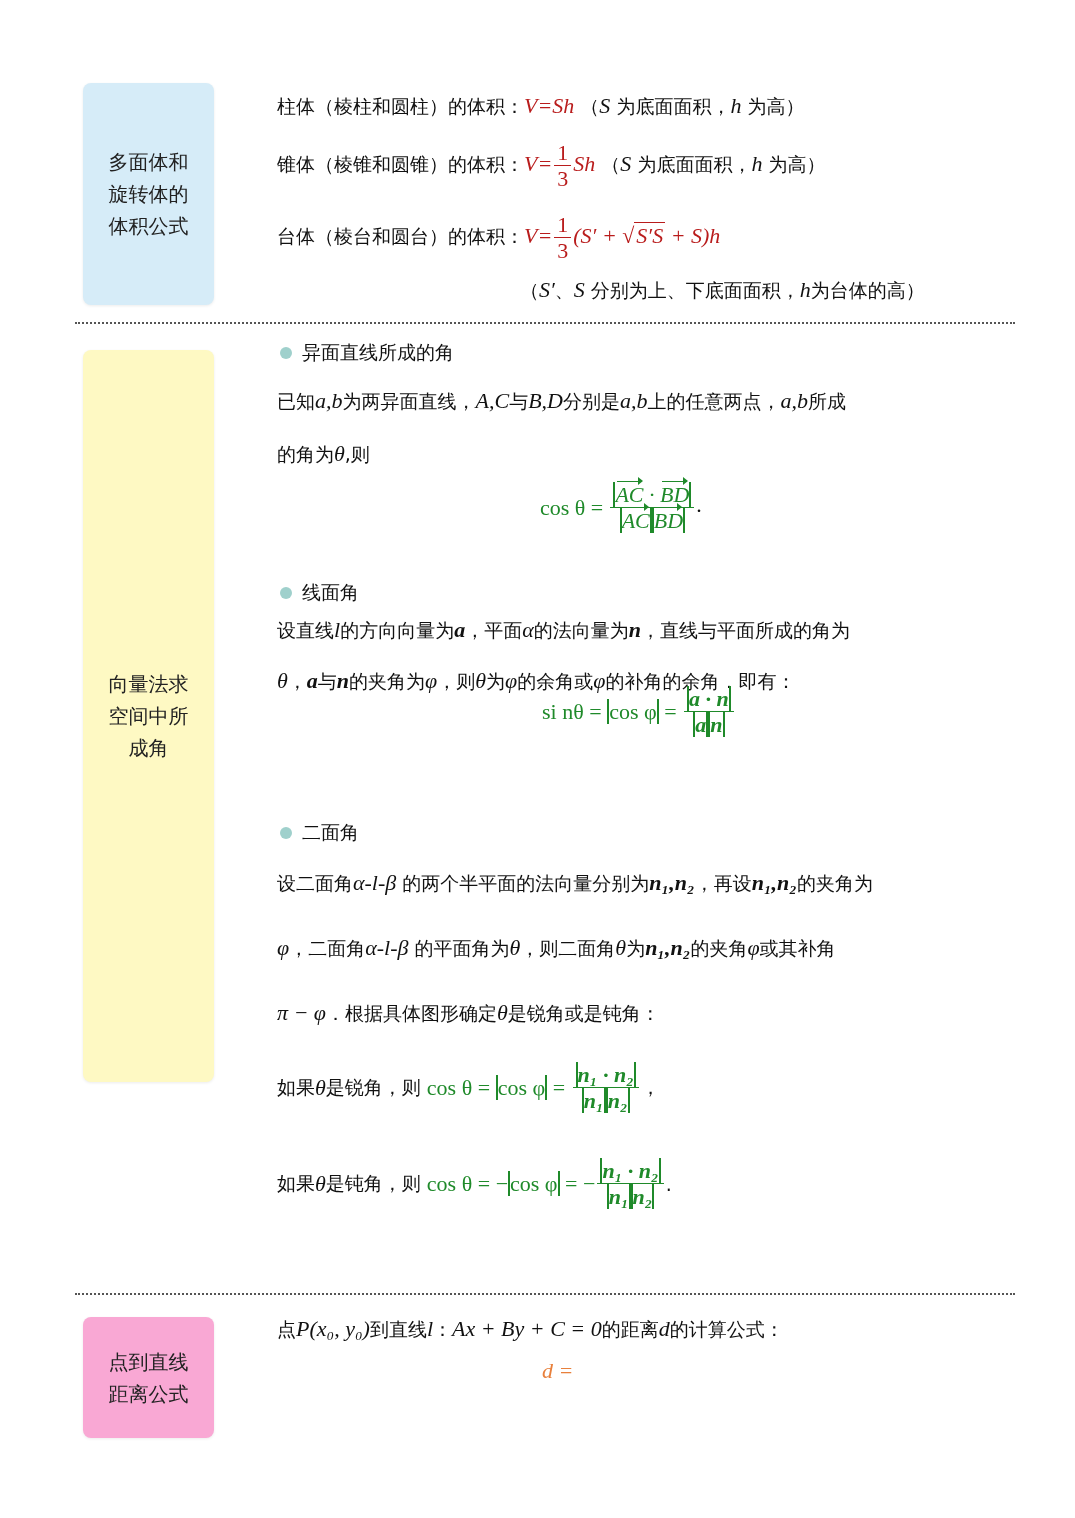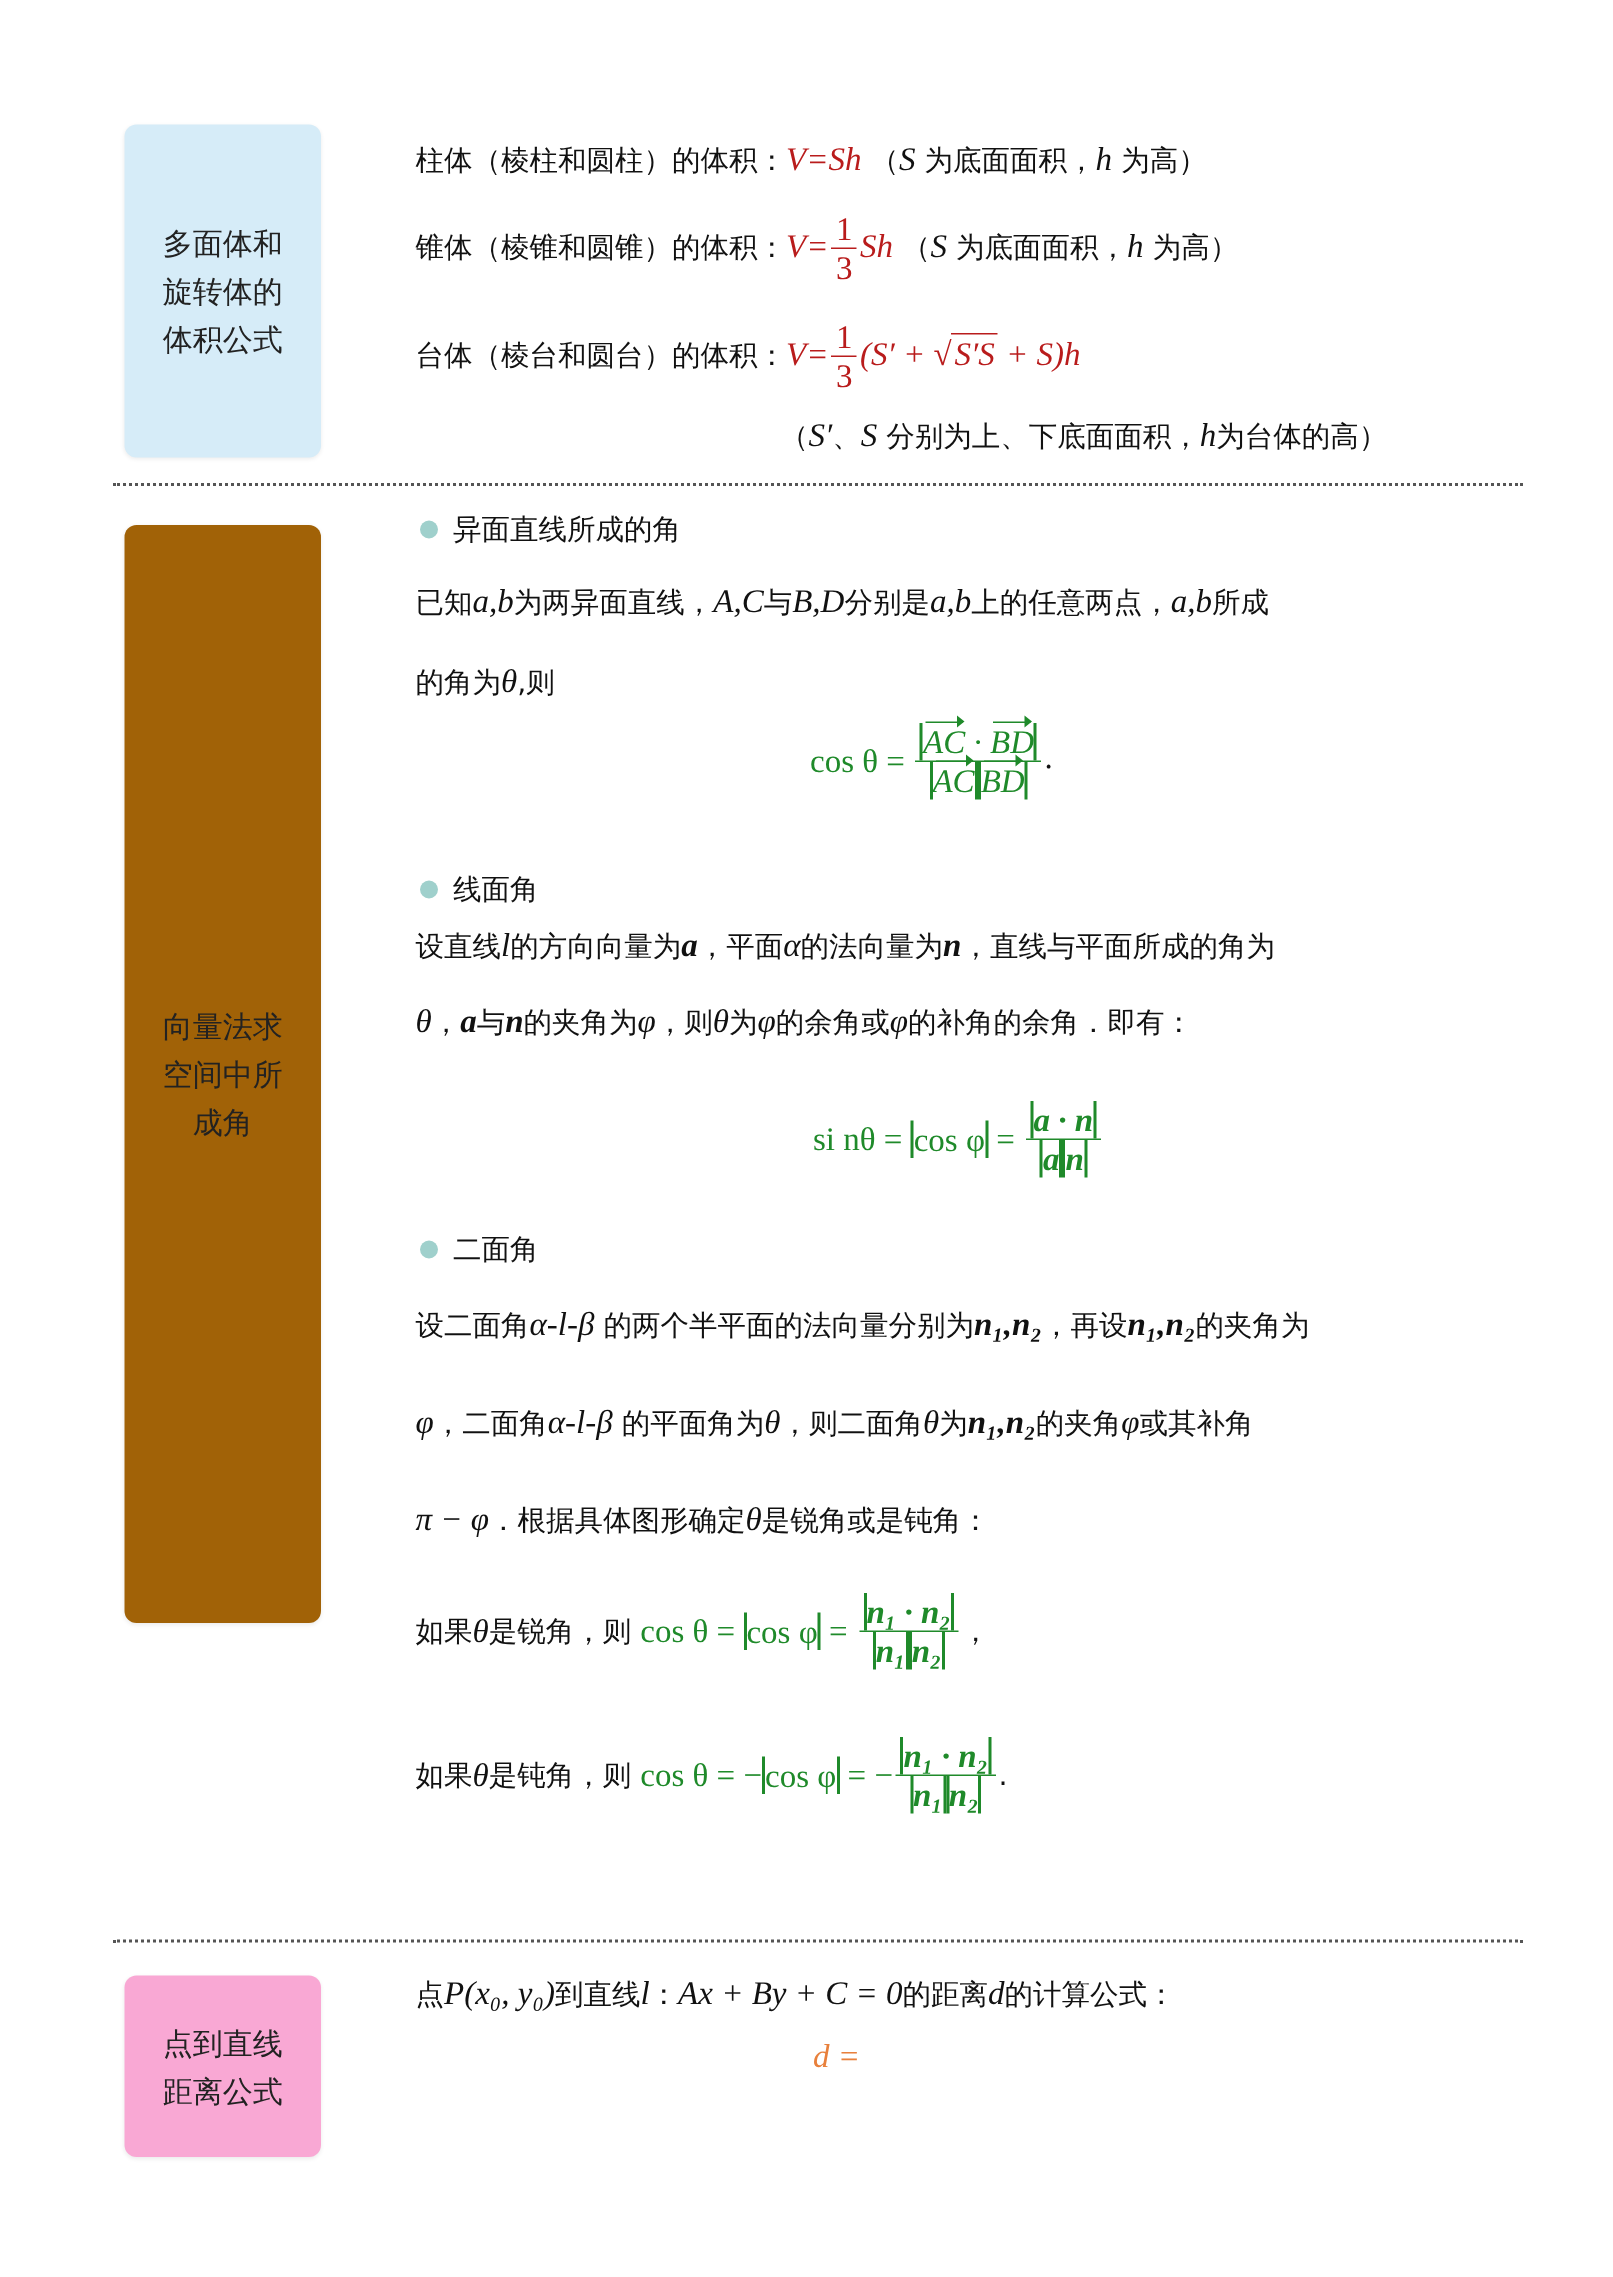--- a/index.html
+++ b/index.html
@@ -4,21 +4,21 @@
 <style>
   html, body { margin:0; padding:0; background:#ffffff; }
   body { width:1075px; height:1518px; position:relative; overflow:hidden;
          font-family:"DejaVu Sans", "Liberation Sans", sans-serif; color:#111; }
   .label-box { position:absolute; left:83px; width:131px; border-radius:8px;
                display:flex; align-items:center; justify-content:center; text-align:center;
                font-size:20px; line-height:32px; color:#222;
                box-shadow: 0 1px 3px rgba(0,0,0,0.08); }
   .label-box span { display:block; }
   .blue-box { top:83px; height:222px; background:#d6ecf8; }
-  .teal-box { top:350px; height:732px; background:#a16207; }
+  .teal-box { top:350px; height:732px; background:#fef9c3; }
   .pink-box { top:1317px; height:121px; background:#f9a8d4; }
 
   .divider { position:absolute; left:75px; width:940px; height:0;
              border-top:2px dotted #555; }
 
   .line { position:absolute; left:277px; font-size:19px; white-space:nowrap; color:#111; }
   .m { font-family:"Liberation Serif", "DejaVu Serif", serif; font-style:italic; font-size:22px; }
   .mr { font-family:"Liberation Serif", "DejaVu Serif", serif; font-size:22px; }
   .b { font-weight:bold; }
   .blue { color:#b91c1c; }
@@ -105,21 +105,21 @@
 <div class="bullet-title" style="top:580px">
   <span class="bullet-dot"></span>
     <span>线面角</span>
 </div>
 <div class="line" style="top:617px">
   <span>设直线</span><span class="m">l</span><span>的方向向量为</span><span class="m b">a</span><span>，平面</span><span class="m">α</span><span>的法向量为</span><span class="m b">n</span><span>，直线与平面所成的角为</span>
 </div>
 <div class="line" style="top:668px">
   <span class="m">θ</span><span>，</span><span class="m b">a</span><span>与</span><span class="m b">n</span><span>的夹角为</span><span class="m">φ</span><span>，则</span><span class="m">θ</span><span>为</span><span class="m">φ</span><span>的余角或</span><span class="m">φ</span><span>的补角的余角．即有：</span>
 </div>
-<div class="formula green" style="top:734px; left:542px">
+<div class="formula green" style="top:686px; left:542px">
   <span class="mr" style="vertical-align:middle">si nθ = </span><span class="abs mr" style="vertical-align:middle">cos φ</span><span class="mr" style="vertical-align:middle"> = </span>
   <span class="frac m b">
     <span class="num"><span class="abs">a · n</span></span>
     <span class="den"><span class="abs">a</span><span class="abs">n</span></span>
   </span>
 </div>
 
 <div class="bullet-title" style="top:820px">
   <span class="bullet-dot"></span>
     <span>二面角</span>

